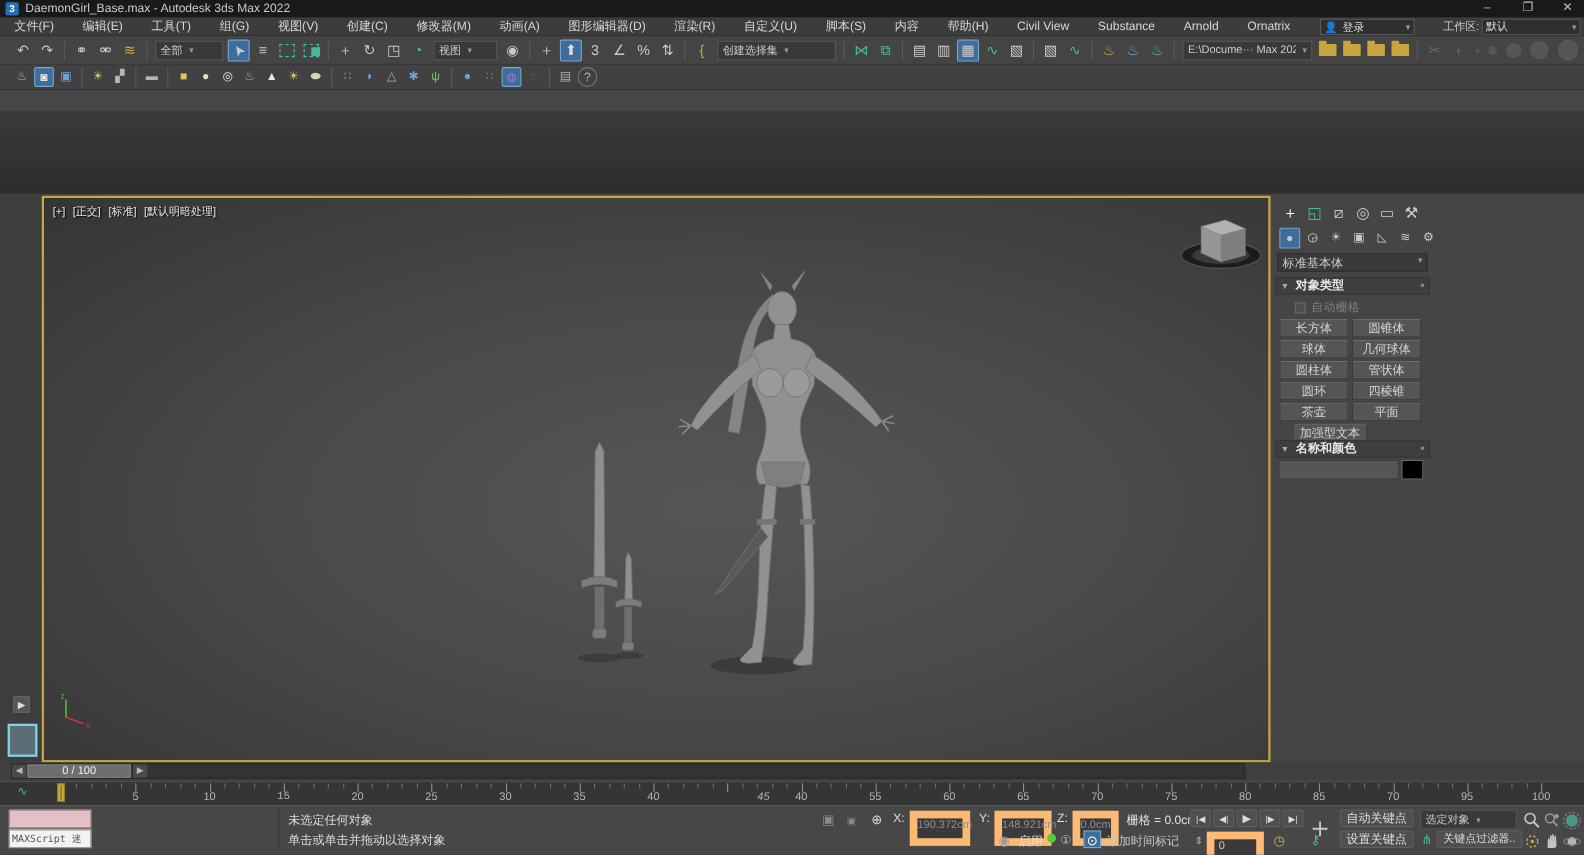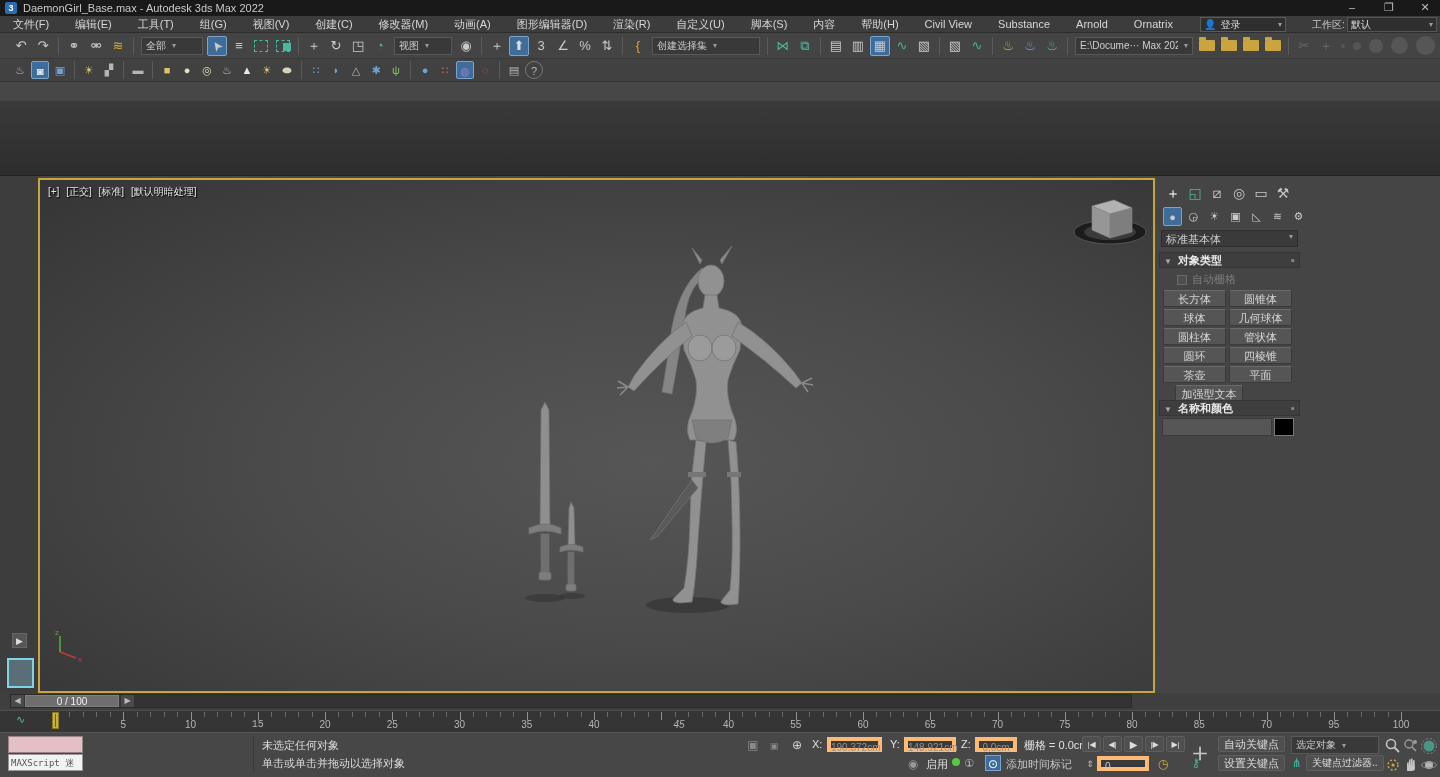--- a/index.html
+++ b/index.html
@@ -114,21 +114,21 @@
 
   
   #statusbar { position:absolute; left:0; top:732px; width:1440px; height:45px; background:#474747;
     border-top:1px solid #575757; color:#ddd; font-size:11px; }
   #mxs-pink { position:absolute; left:8px; top:3px; width:75px; height:17px; background:#e3c0c6; border:1px solid #9a8186; }
   #mxs-white { position:absolute; left:8px; top:21px; width:75px; height:17px; background:#f2f2f2; border:1px solid #999;
     color:#555; font-family:"DejaVu Sans Mono",monospace; font-size:9px; line-height:16px; padding:0 2px; white-space:nowrap; overflow:hidden; }
   #status-line { position:absolute; left:262px; top:5px; }
   #prompt-line { position:absolute; left:262px; top:23px; }
   .sb-icon { position:absolute; width:16px; height:16px; color:#b5b5b5; font-size:12px; text-align:center; line-height:16px; }
-  .sb-field { position:absolute; height:15px; background:#3a3a3a; border:4px solid #fdba74; color:#8f8f8f;
+  .sb-field { position:absolute; height:32px; background:#3a3a3a; border:7px solid #fdba74; color:#8f8f8f;
     font-size:10px; text-align:center; line-height:13px; }
   .sb-label { position:absolute; color:#e0e0e0; font-size:11px; }
   .pb-btn { position:absolute; top:3px; width:19px; height:16px; background:#4f4f4f; border:1px solid #5e5e5e;
     color:#ddd; font-size:8px; text-align:center; line-height:15px; border-radius:2px; }
   .sb-btn { position:absolute; height:16px; background:#4f4f4f; border:1px solid #5e5e5e; color:#ddd;
     font-size:11px; text-align:center; line-height:14px; padding:0 5px; border-radius:2px; }
   #bigkey { position:absolute; left:1184px; top:2px; width:32px; height:36px; color:#c5c5c5; font-size:26px;
     text-align:center; line-height:34px; }
   .nav-svg { position:absolute; top:2px; width:18px; height:18px; }
   #green-dot { position:absolute; left:952px; top:25px; width:8px; height:8px; border-radius:50%; background:#58c93f; }
@@ -488,21 +488,21 @@
         <div class="rtick" style="left: 515.65px;"></div>
         <div class="rtick" style="left: 529.1px;"></div>
         <div class="rtick" style="left: 542.55px;"></div>
         <div class="rtick major" style="left: 556px;"></div>
         <span class="rlabel" style="left: 556px;">40</span>
         <div class="rtick" style="left: 569.45px;"></div>
         <div class="rtick" style="left: 582.9px;"></div>
         <div class="rtick" style="left: 596.35px;"></div>
         <div class="rtick" style="left: 609.8px;"></div>
         <div class="rtick major" style="left: 623.25px;"></div>
-        <span class="rlabel" style="left: 641px; font-style: italic;">45</span>
+        <span class="rlabel" style="left: 656px; font-style: italic;">45</span>
         <div class="rtick" style="left: 636.7px;"></div>
         <div class="rtick" style="left: 650.15px;"></div>
         <div class="rtick" style="left: 663.6px;"></div>
         <div class="rtick" style="left: 677.05px;"></div>
         <div class="rtick major" style="left: 690.5px;"></div>
         <span class="rlabel" style="left: 690.5px;">40</span>
         <div class="rtick" style="left: 703.95px;"></div>
         <div class="rtick" style="left: 717.4px;"></div>
         <div class="rtick" style="left: 730.85px;"></div>
         <div class="rtick" style="left: 744.3px;"></div>

